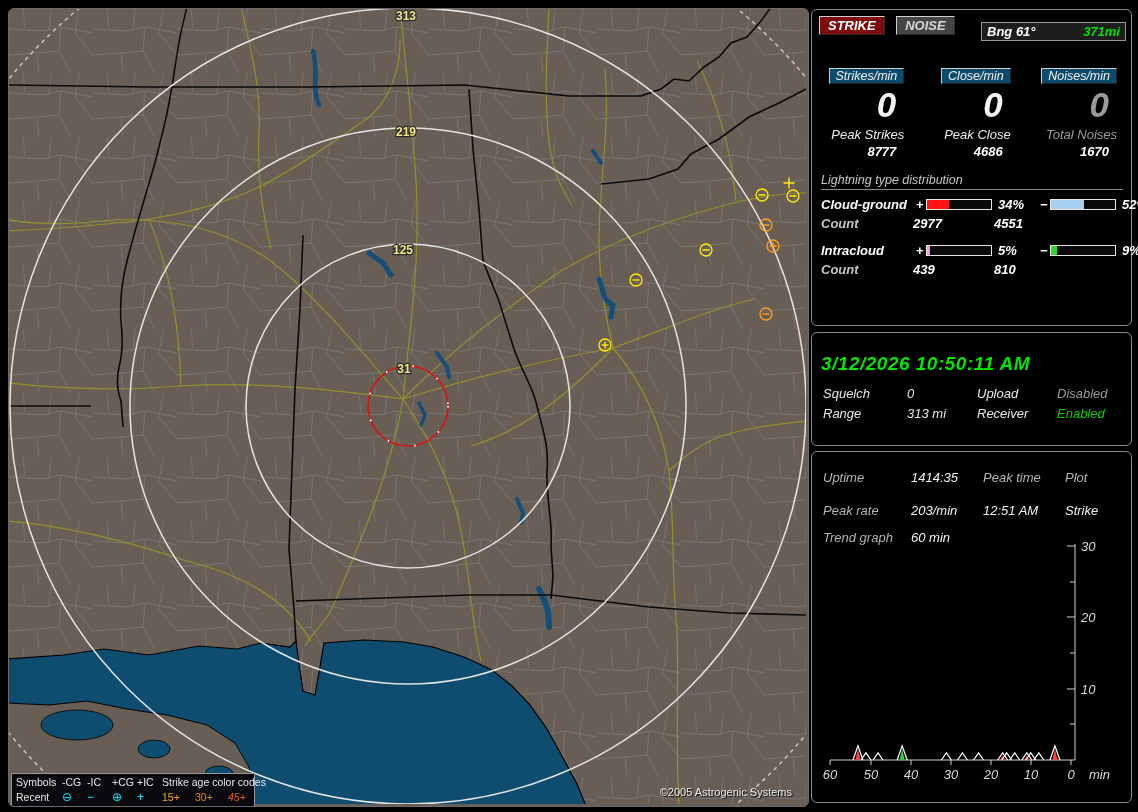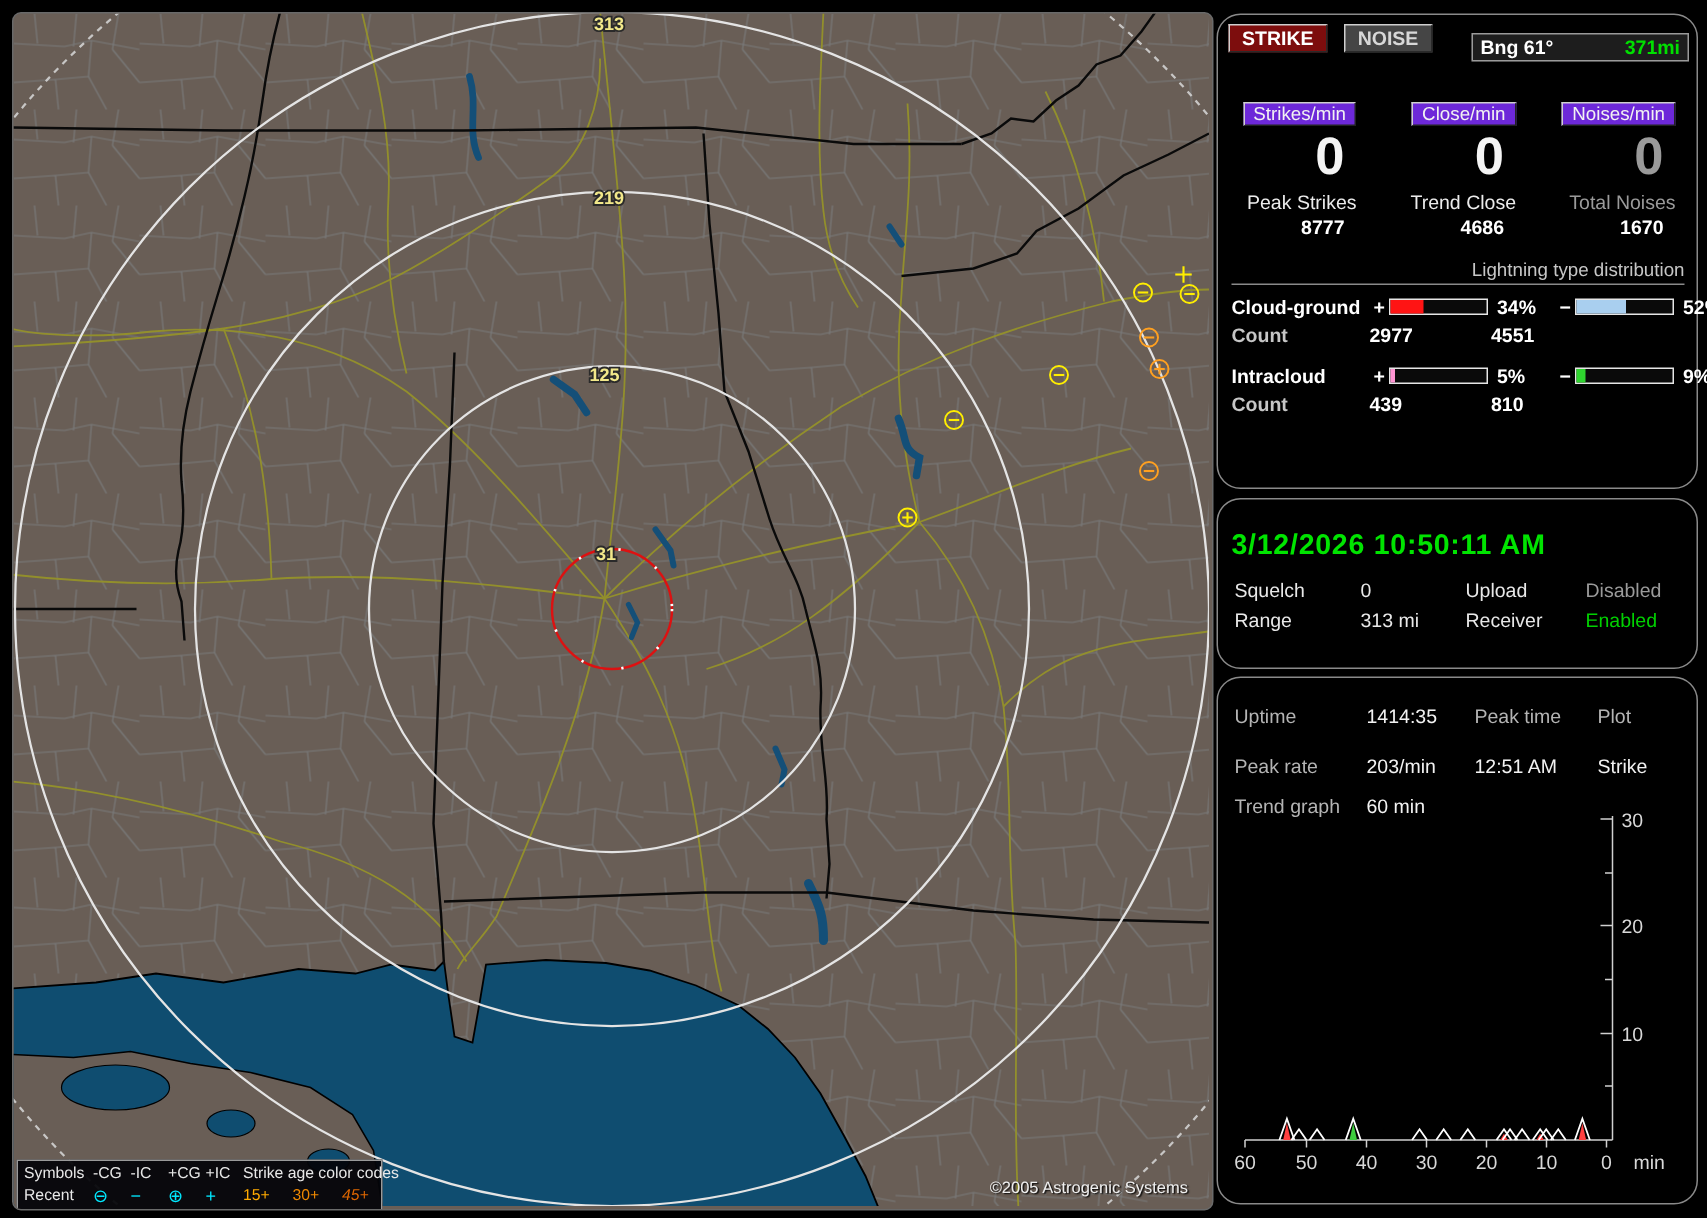--- a/index.html
+++ b/index.html
@@ -12,42 +12,42 @@
   
   #legend{left:2px;top:747px;width:244px;height:47px;background:rgba(4,4,8,.94);
     border:1px solid #9a9a9a;font-size:10.5px;color:#e8e8e8;
     display:grid;grid-template-columns:46px 25px 25px 25px 25px 33px 33px 32px;
     grid-template-rows:15px 15px 15px;align-items:center;padding-left:4px;box-sizing:border-box;margin-top:17px;}
   #legend .hdr{white-space:nowrap;}
   #legend .age-hdr{grid-column:6/9;white-space:nowrap;}
   #legend b{font-weight:normal;}
   #legend .sym{font-size:12px;line-height:10px;}
   
-  .groupbox{background:#000;border:1px solid #8a8a8a;border-radius:16px;box-sizing:border-box;}
+  .groupbox{background:#000;border:1px solid #8a8a8a;border-radius:6px;box-sizing:border-box;font-style:italic;}
   #boxA{left:811px;top:9px;width:321px;height:317px;}
   #boxB{left:811px;top:332px;width:321px;height:114px;}
   #boxC{left:811px;top:451px;width:321px;height:352px;}
   
   .btn{display:inline-block;font-weight:bold;font-size:13px;text-align:center;
     border:1px solid;border-color:#cfcfcf #2a2a2a #2a2a2a #cfcfcf;padding:1px 8px;cursor:pointer;}
   #strike-btn{background:#7d0d0d;color:#fff;margin-left:7px;}
   #noise-btn{background:#454545;color:#d7d7d7;margin-left:7px;}
   #bng{position:absolute;right:5px;top:6px;width:133px;background:#1d1d1d;border:1px solid #9a9a9a;
     color:#fff;font-weight:bold;font-size:13px;padding:1px 5px;display:flex;justify-content:space-between;}
   #bng .dist{color:#00e000;}
   
   .col3{display:grid;grid-template-columns:1fr 1fr 1fr;}
-  .cbtn{background:#6d28d9;color:#f2f2f2;font-size:12.5px;text-align:right;
+  .cbtn{background:#0c4a6e;color:#f2f2f2;font-size:12.5px;text-align:right;
     border:1px solid;border-color:#cfcfcf #222 #222 #cfcfcf;padding:0 6px;justify-self:end;margin-right:14px;cursor:pointer;}
   .bigzero{font-size:35px;font-weight:bold;color:#f4f4f4;text-align:right;padding-right:22px;line-height:34px;}
   .muted{color:#9a9a9a !important;}
   .tot-label{font-size:13px;color:#ececec;text-align:right;padding-right:14px;}
   .tot-val{font-size:13px;font-weight:bold;color:#fff;text-align:right;padding-right:22px;}
   
-  #dist-title{margin:14px 8px 0 9px;color:#c6c6c6;font-size:12.5px;border-bottom:1px solid #8a8a8a;padding-bottom:2px;text-align:right;}
+  #dist-title{margin:14px 8px 0 9px;color:#c6c6c6;font-size:12.5px;border-bottom:1px solid #8a8a8a;padding-bottom:2px;}
   .drow{display:grid;grid-template-columns:92px 13px 68px 43px 13px 68px 40px;align-items:center;
     margin:7px 0 0 9px;font-size:13px;color:#fff;}
   .drow .nm{font-weight:bold;}
   .drow .pm{text-align:center;font-weight:bold;}
   .bar{display:inline-block;width:64px;height:9px;border:1px solid #e6e6e6;background:#0a0a0a;}
   .bar i{display:block;height:9px;}
   .pct{font-weight:bold;padding-left:4px;}
   .crow{display:grid;grid-template-columns:92px 81px 81px;margin:4px 0 0 9px;font-size:13px;}
   .crow .cl{color:#c6c6c6;font-weight:bold;}
   .crow b{color:#fff;}
@@ -230,21 +230,21 @@
     <span class="cbtn">Close/min</span>
     <span class="cbtn">Noises/min</span>
   </div>
   <div class="col3" style="margin-top:4px;">
     <span class="bigzero">0</span>
     <span class="bigzero">0</span>
     <span class="bigzero muted">0</span>
   </div>
   <div class="col3" style="margin-top:5px;">
     <span class="tot-label">Peak Strikes</span>
-    <span class="tot-label">Trend Close</span>
+    <span class="tot-label">Peak Close</span>
     <span class="tot-label muted">Total Noises</span>
   </div>
   <div class="col3" style="margin-top:2px;">
     <span class="tot-val">8777</span>
     <span class="tot-val">4686</span>
     <span class="tot-val">1670</span>
   </div>
 
   <div id="dist-title">Lightning type distribution</div>
 

